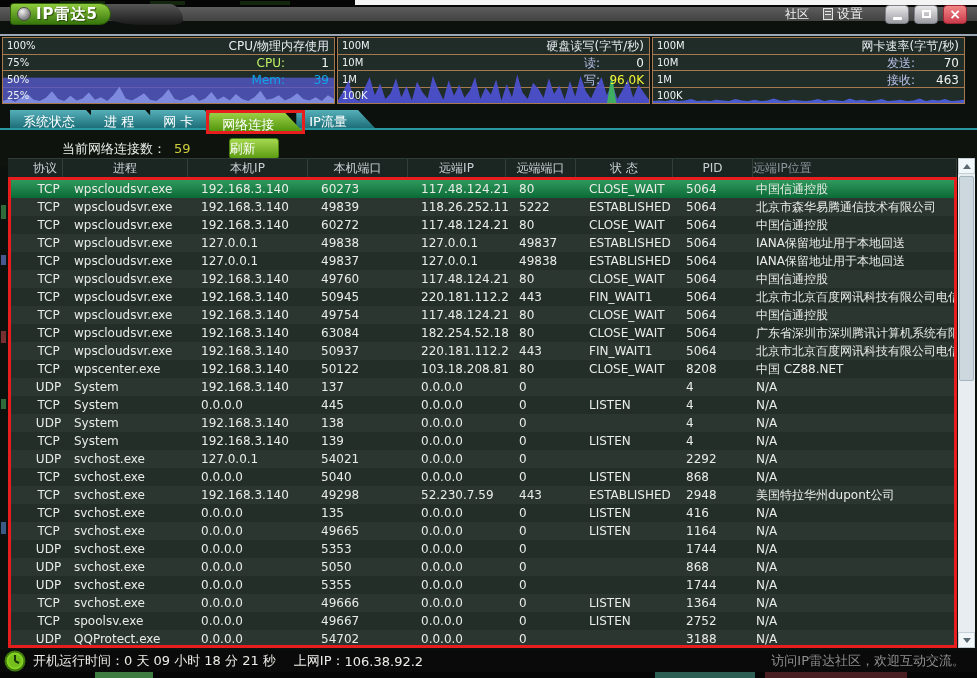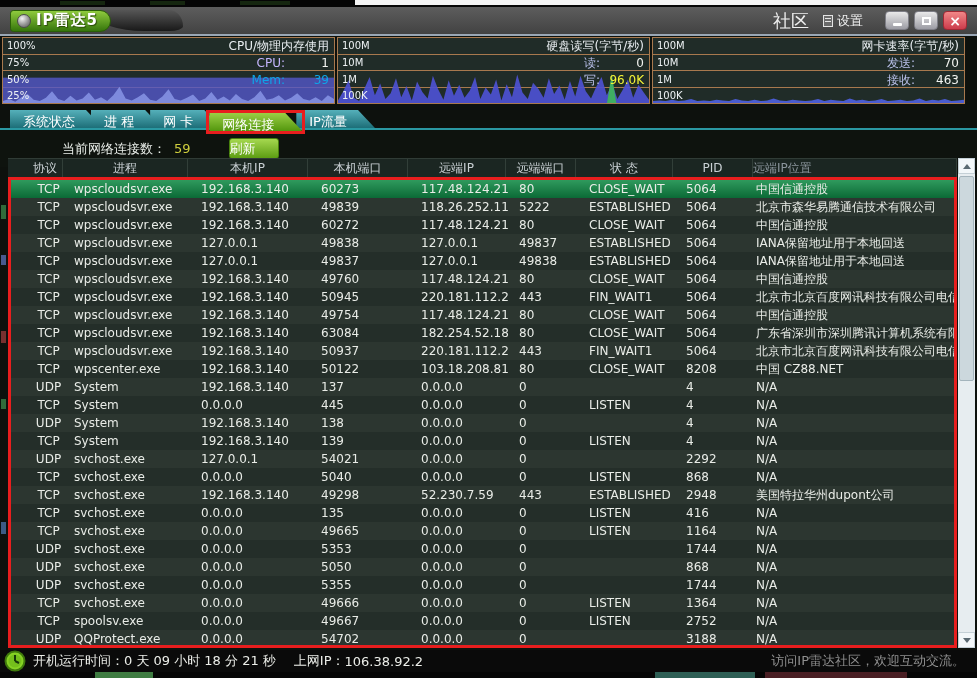--- a/index.html
+++ b/index.html
@@ -11,35 +11,35 @@
   .strip-top { position:absolute; top:0; left:0; width:977px; height:7px; background:#050505; }
   .strip-top .white-seg { position:absolute; left:355px; top:0; width:622px; height:5px; background:#f4f4f4; }
   .strip-top .blk { position:absolute; top:1px; height:4px; background:#15260f; }
   .strip-bottom { position:absolute; bottom:0; left:0; width:977px; height:6px; background:#060606; }
   .strip-bottom .blk { position:absolute; top:0; height:6px; }
 
   
   .window { position:absolute; top:7px; left:0; width:977px; height:665px; background:#0d110d; }
 
   
-  .titlebar { position:absolute; top:0; left:0; right:0; height:27px;
+  .titlebar { position:absolute; top:0; left:0; right:0; height:14px;
     background:linear-gradient(180deg,#5d5d5d,#424242); display:flex; align-items:center;justify-content:space-between; }
   .titlebar-divider { position:absolute; top:27px; left:0; right:0; height:2px; background:#9aa7b5; }
   .logo { position:relative; margin-left:10px; display:flex; align-items:center; z-index:2;
     background:linear-gradient(180deg,#8fca3e,#36760c); border:1px solid #2a5e08;
     border-radius:4px 13px 13px 4px; height:22px; padding:0 12px 0 6px; }
   .logo-icon { width:14px; height:14px; border-radius:50%;
     background:radial-gradient(circle at 35% 30%,#f2f2f2,#8d8d8d 60%,#5c5c5c); margin-right:5px;
     border:1px solid #4c4c4c; }
   .logo-text { color:#fff; font-size:15px; font-weight:bold; text-shadow:1px 1px 1px #2a4a08; letter-spacing:1px; }
   .logo-swoosh { margin-left:-14px; width:86px; height:21px; z-index:1;
     background:linear-gradient(180deg,#565656,#191919);
     border-radius:0 18px 18px 70% / 0 21px 6px 100%; }
   .titlebar-right { margin-left:auto; display:flex; align-items:center; gap:14px; padding-right:10px; }
-  .tb-link { color:#f0f0f0; font-size:18px; cursor:pointer; }
+  .tb-link { color:#f0f0f0; font-size:12px; cursor:pointer; }
   .tb-settings { display:flex; align-items:center; gap:4px; color:#f0f0f0; font-size:13px; cursor:pointer; }
   .settings-icon { position:relative; width:10px; height:12px; border:1px solid #e4e4e4; background:#6a6a6a; }
   .settings-icon::before { content:""; position:absolute; left:1px; right:1px; top:2px; height:1px; background:#e4e4e4; }
   .settings-icon::after  { content:""; position:absolute; left:1px; right:1px; top:5px; height:1px; background:#e4e4e4; }
   .winbtns { display:flex; gap:5px; margin-left:8px; }
   .winbtn { width:24px; height:19px; border-radius:4px; display:flex; align-items:center; justify-content:center; cursor:pointer; }
   .winbtn.min,.winbtn.max { background:linear-gradient(180deg,#e9e9e9,#9c9ca4); border:1px solid #7e7e86; }
   .winbtn.close { background:linear-gradient(180deg,#f28787,#cb3c4c); border:1px solid #a02834; }
   .glyph-min { width:9px; height:3px; background:#fff; border-radius:1px; margin-top:8px; }
   .glyph-max { width:9px; height:8px; border:2px solid #fff; background:transparent; }
@@ -172,21 +172,21 @@
         </div>
         <svg class="chart" id="cpu-chart" viewBox="0 0 100 100" preserveAspectRatio="none">
             <rect x="0" y="61" width="100" height="39" fill="#5457c9" fill-opacity="0.8"></rect>
             <polygon points="0,100 0.00,97 1.85,94 3.70,98 5.56,91 7.41,86 9.26,95 11.11,97 12.96,92 14.81,82 16.67,94 18.52,97 20.37,89 22.22,96 24.07,93 25.93,84 27.78,95 29.63,91 31.48,97 33.33,88 35.19,75 37.04,93 38.89,96 40.74,91 42.59,85 44.44,95 46.30,97 48.15,90 50.00,79 51.85,94 53.70,96 55.56,92 57.41,87 59.26,97 61.11,93 62.96,83 64.81,95 66.67,90 68.52,96 70.37,86 72.22,94 74.07,97 75.93,91 77.78,81 79.63,95 81.48,93 83.33,88 85.19,96 87.04,92 88.89,85 90.74,94 92.59,96 94.44,91 96.30,97 98.15,88 100.00,94 100,100" fill="#8795e6" fill-opacity="0.85"></polygon>
           </svg>
         <span class="scale-label rr0">100%</span>
         <span class="scale-label rr1">75%</span>
         <span class="scale-label rr2">50%</span>
         <span class="scale-label rr3">25%</span>
         <span class="readout rr0 panel-title">CPU/物理内存使用</span>
-        <span class="readout rr1"><span class="ro-label" style="color:#c4b5fd">CPU:</span><span class="ro-value">1</span></span>
+        <span class="readout rr1"><span class="ro-label" style="color:#bef264">CPU:</span><span class="ro-value">1</span></span>
         <span class="readout rr2"><span class="ro-label mem-col">Mem:</span><span class="ro-value mem-col">39</span></span>
       </div>
 
       <div class="panel p-disk">
         <div class="grid">
           <div class="band"></div>
             <div class="band"></div>
             <div class="band"></div>
             <div class="band"></div>
         </div>

